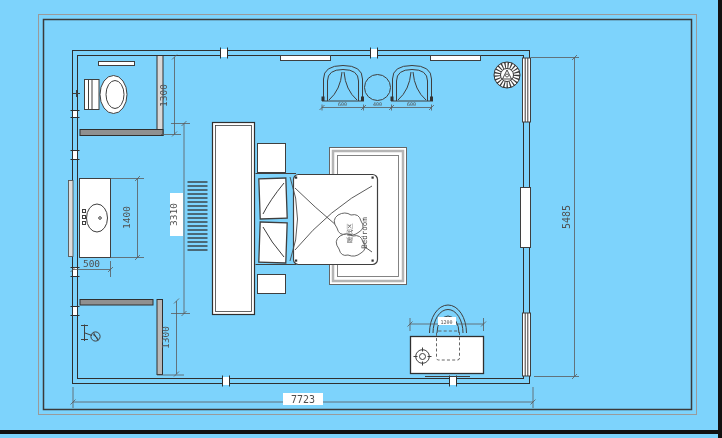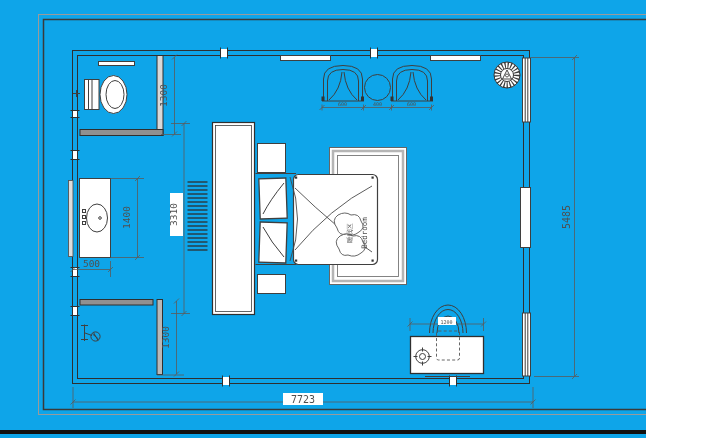--- a/index.html
+++ b/index.html
@@ -1,16 +1,16 @@
 <!DOCTYPE html>
 <html><head>
 <meta charset="utf-8">
 <style>
   html,body{margin:0;padding:0;background:#fff;}
-  #canvas{position:relative;width:646px;height:438px;background:#0ea5e9;overflow:hidden;
+  #canvas{position:relative;width:722px;height:438px;background:#7dd3fc;overflow:hidden;
           font-family:"DejaVu Sans Mono", monospace;}
   svg{position:absolute;left:0;top:0;}
   text{fill:#4f4f4f;font-family:"DejaVu Sans Mono", monospace;}
   .dim-line{stroke:#5a5a5a;stroke-width:0.8;fill:none;}
   .wall{stroke:#2f2f2f;stroke-width:1;fill:none;}
   .furn{stroke:#3f3f3f;stroke-width:1;fill:none;}
   .furnW{stroke:#3f3f3f;stroke-width:1;fill:#ffffff;}
 </style>
 </head>
 <body>

